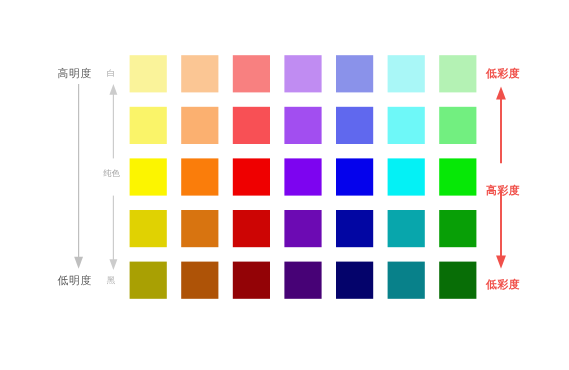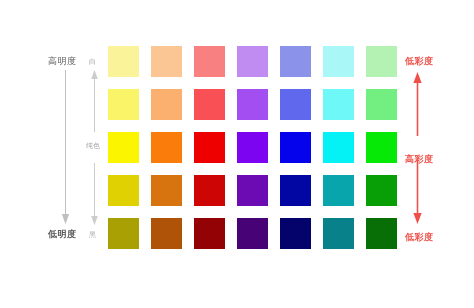--- a/index.html
+++ b/index.html
@@ -23,21 +23,21 @@
   
   .axis-label-cn {
     position: absolute;
     font-size: 9px;
     color: #595959;
     letter-spacing: 0.5px;
     white-space: nowrap;
     line-height: 1;
   }
   #label-high-brightness { left: 48px; top: 57px; }
-  #label-low-brightness  { left: 48px; top: 230px; font-weight: bold; }
+  #label-low-brightness  { left: 48px; top: 230px; }
 
   .axis-label-small {
     position: absolute;
     font-size: 7px;
     color: #a6a6a6;
     white-space: nowrap;
     line-height: 1;
   }
   #label-white { left: 89px; top: 58px; }
   #label-black { left: 89px; top: 231px; }

